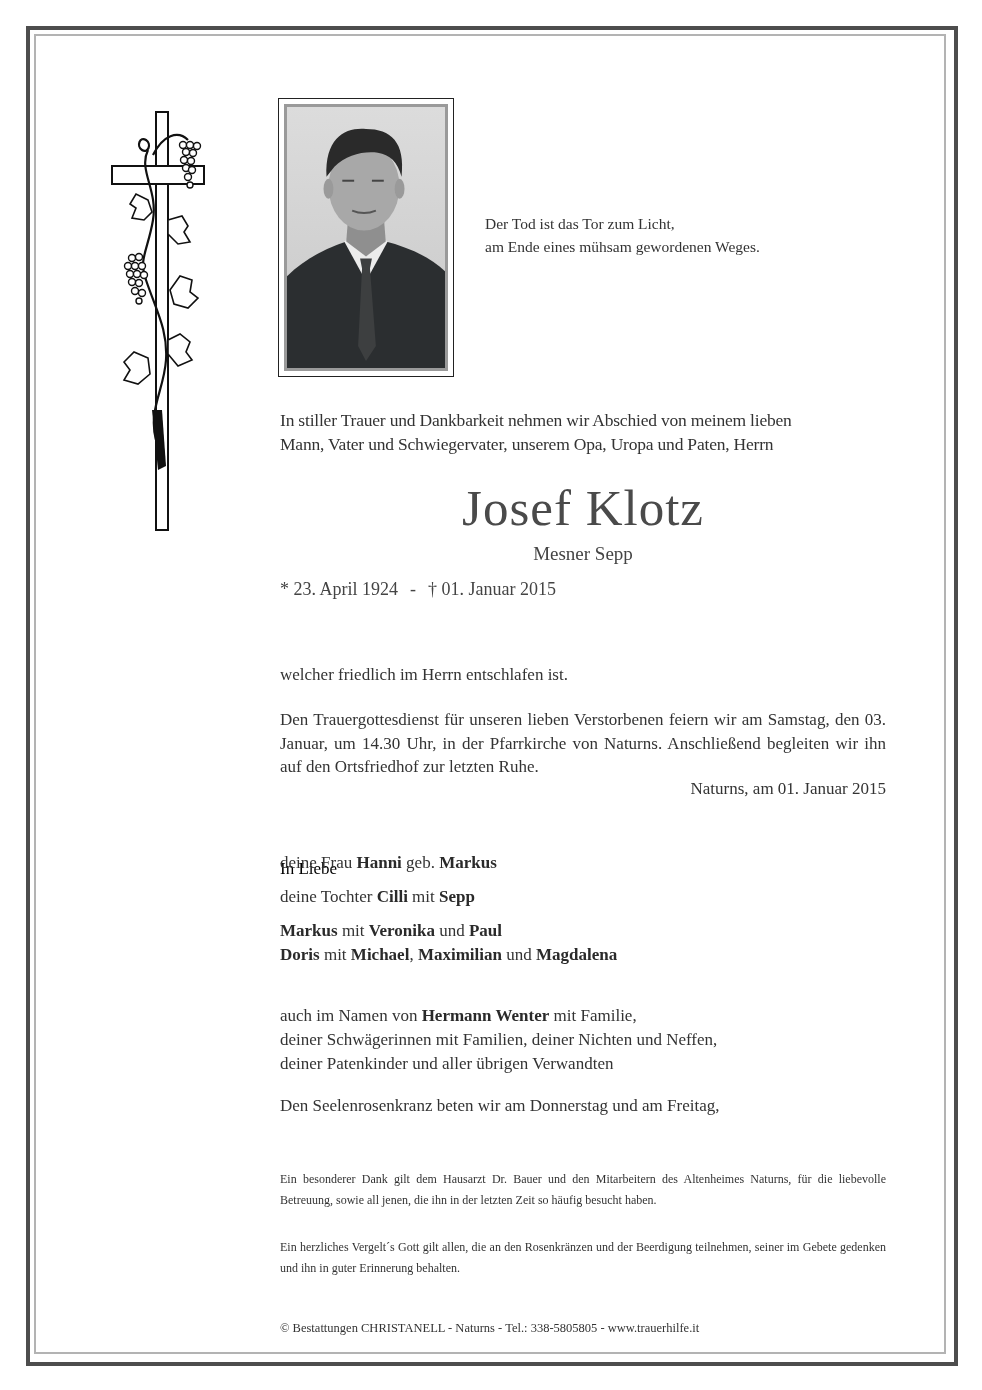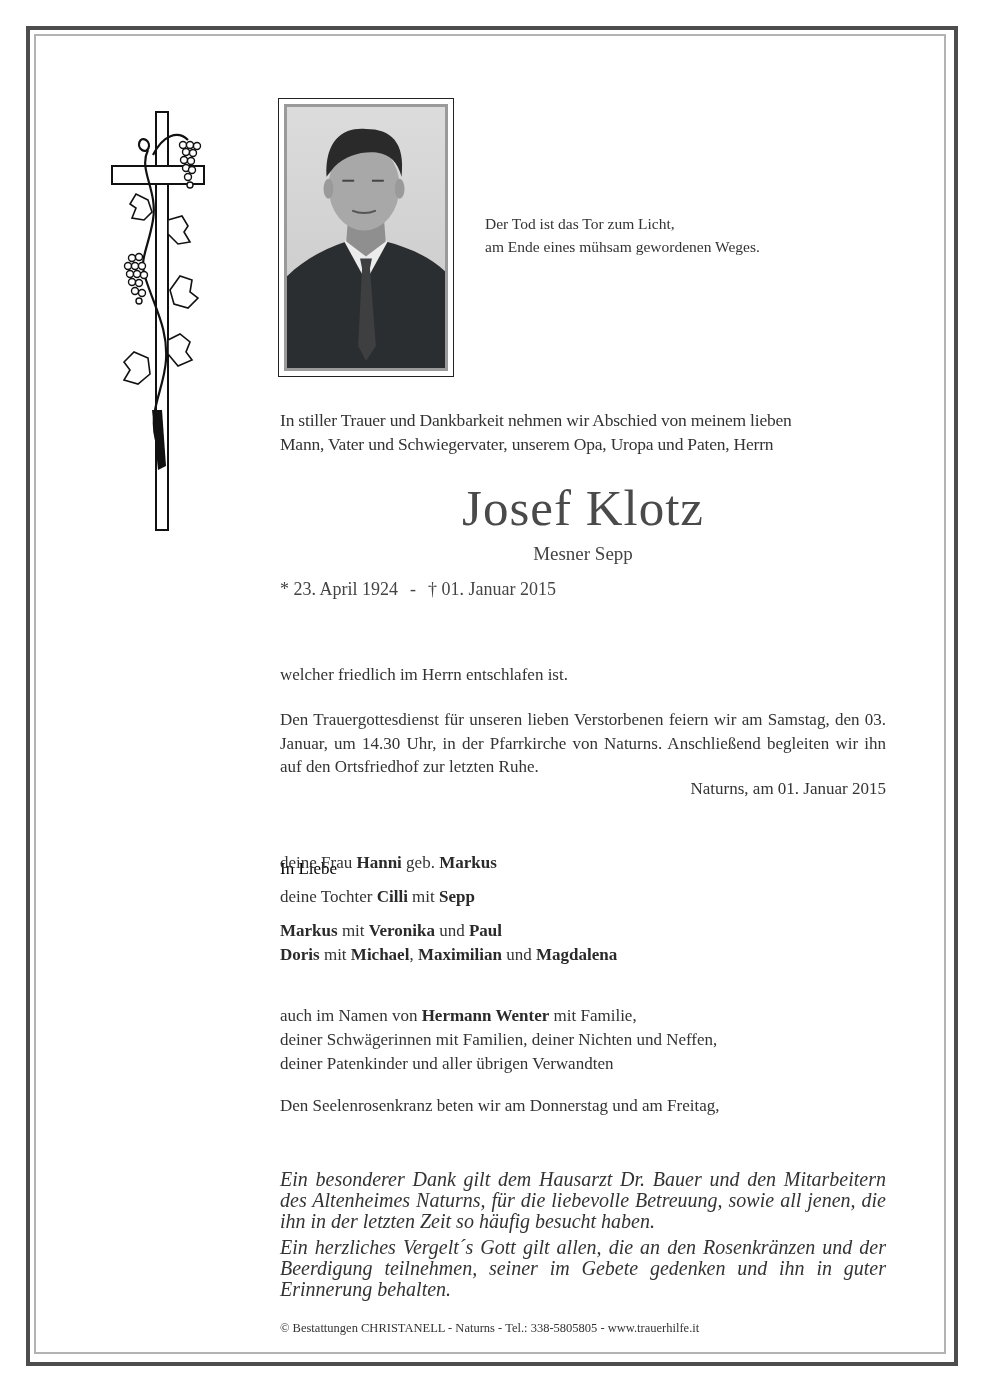--- a/index.html
+++ b/index.html
@@ -28,21 +28,21 @@
   .p2 { top: 663px; }
   .p3 { top: 732px; text-align: right; }
   .p4 { top: 812px; font-weight: normal; color: #000000; }
   .fam { position: absolute; left: 280px; width: 606px; font-size: 17px; line-height: 24px; color: #333; }
   .fam b { font-weight: bold; color: #2a2a2a; }
   .f1 { top: 851px; }
   .f2 { top: 885px; }
   .f3 { top: 919px; }
   .f4 { top: 1004px; }
   .f5 { top: 1094px; }
-  .thanks { position: absolute; left: 280px; width: 606px; font-size: 20px; line-height: 21px; color: #333; font-style: italic; }
+  .thanks { position: absolute; left: 280px; width: 606px; font-size: 12px; line-height: 21px; color: #333; }
   .t1 { top: 1169px; }
   .t2 { top: 1237px; }
   .footer { position: absolute; left: 280px; top: 1320px; font-size: 12.5px; line-height: 16px; color: #333; }
 </style>
 </head>
 <body>
 
 <div class="frame-outer"></div>
 <div class="frame-inner"></div>
 

